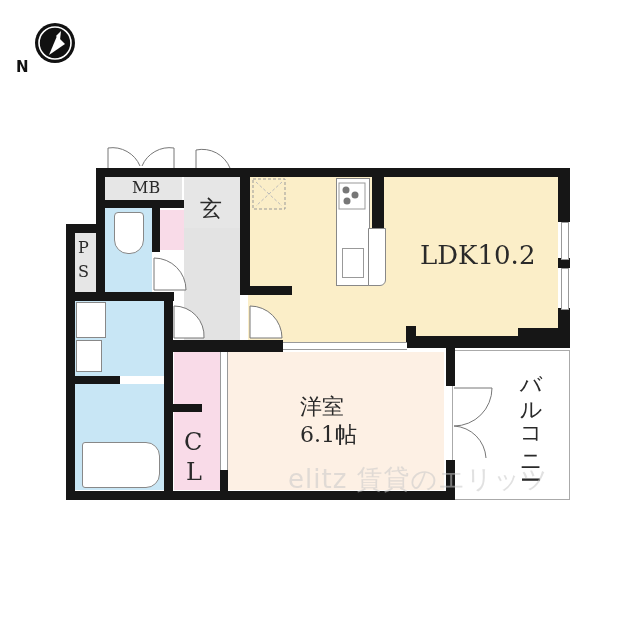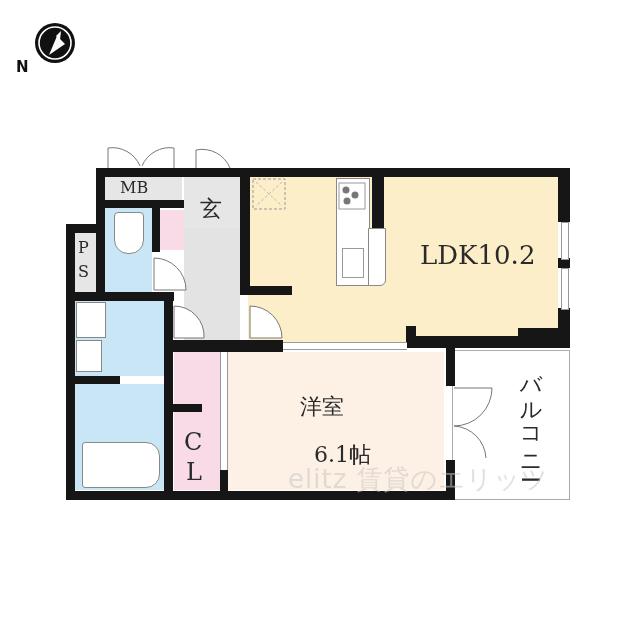--- a/index.html
+++ b/index.html
@@ -101,25 +101,25 @@
     <path d="M2 2 L2 34 L32 34 A 30 30 0 0 0 2 2" fill="#fff" stroke="#777"></path>
   </svg>
   <svg style="left:248px;top:304px;width:36px;height:36px;" viewBox="0 0 36 36">
     <path d="M2 2 L2 34 L34 34 A 32 32 0 0 0 2 2" fill="#fff" stroke="#777"></path>
   </svg>
   <svg style="left:452px;top:386px;width:42px;height:74px;" viewBox="0 0 42 74">
     <path d="M2 2 L40 2 A 38 38 0 0 1 2 40" fill="#fff" stroke="#777"></path>
     <path d="M2 40 A 34 34 0 0 1 34 72" fill="none" stroke="#777"></path>
   </svg>
 
-  <div class="lbl" style="left:120px;top:178px;font-size:16px;">MB</div>
+  <div class="lbl" style="left:132px;top:178px;font-size:16px;">MB</div>
   <div class="lbl" style="left:200px;top:194px;font-size:22px;">玄</div>
   <div class="lbl" style="left:78px;top:238px;font-size:16px;">P</div>
   <div class="lbl" style="left:78px;top:262px;font-size:16px;">S</div>
   <div class="lbl" style="left:420px;top:240px;font-size:26px;">LDK10.2</div>
   <div class="lbl" style="left:300px;top:392px;font-size:22px;">洋室</div>
-  <div class="lbl" style="left:300px;top:440px;font-size:22px;margin-left:14px;">6.1帖</div>
+  <div class="lbl" style="left:300px;top:420px;font-size:22px;">6.1帖</div>
   <div class="lbl" style="left:184px;top:428px;font-size:24px;">C</div>
   <div class="lbl" style="left:186px;top:458px;font-size:24px;">L</div>
   <div class="lbl" style="left:516px;top:360px;font-size:22px;writing-mode:vertical-rl;letter-spacing:2px;">バルコニー</div>
 
   <div class="watermark">elitz 賃貸のエリッツ</div>
 </div>
 
 </body></html>

